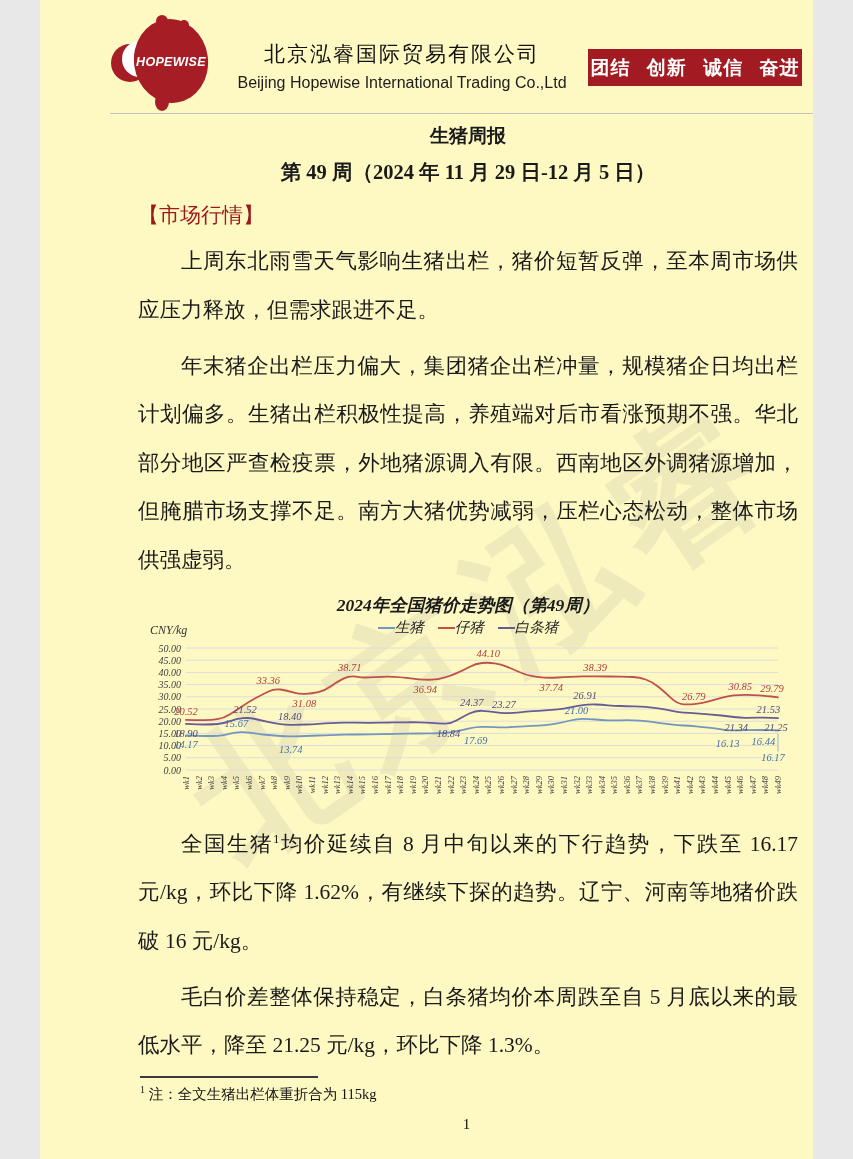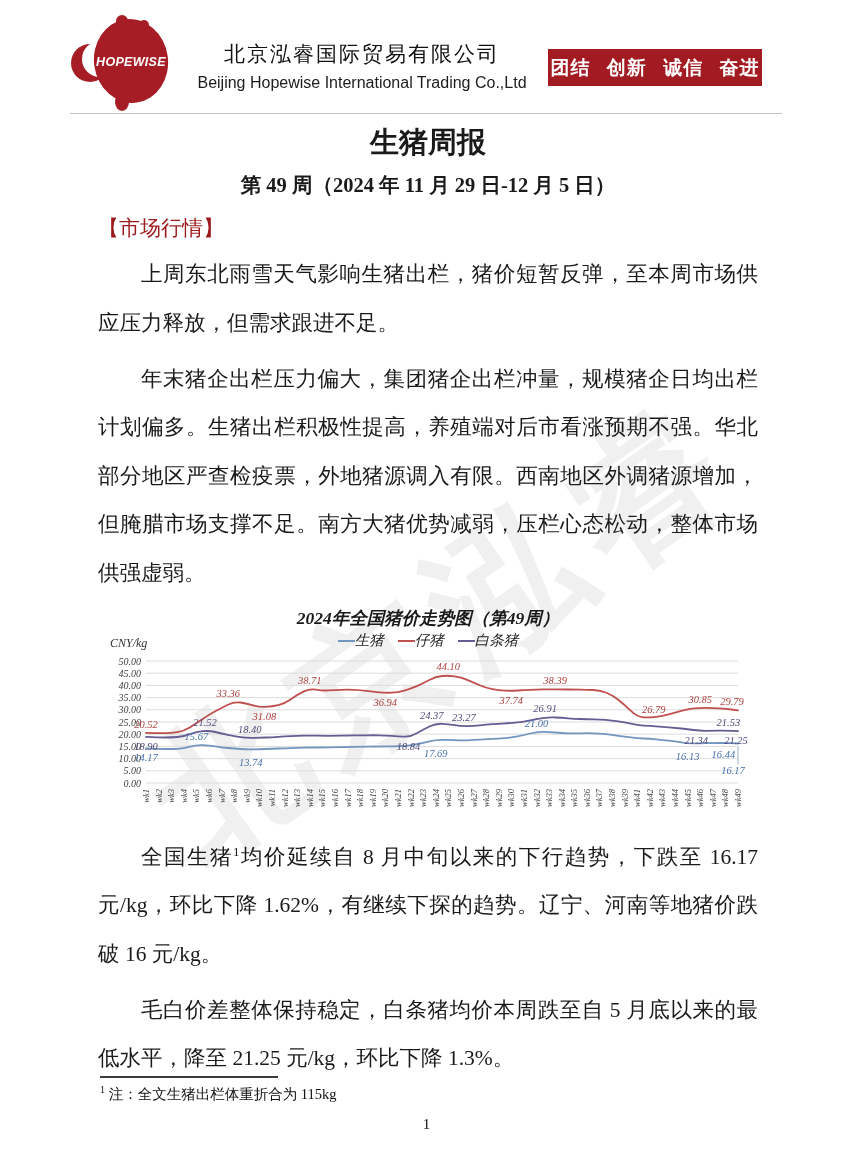--- a/index.html
+++ b/index.html
@@ -1,34 +1,34 @@
 <!DOCTYPE html>
 <html><head>
 <meta charset="utf-8">
 <style>
   html,body{margin:0;padding:0;background:#e8e8e8;}
-  .page{position:relative;width:853px;height:1159px;background:#ffffff;margin:0 auto;
+  .page{position:relative;width:773px;height:1159px;background:#fef9c3;margin:0 auto;
         font-family:"Liberation Serif","DejaVu Serif",serif;color:#1a1a1a;overflow:hidden;}
   
   .hdr-logo{position:absolute;left:70px;top:12px;width:102px;height:100px;}
   .hdr-company{position:absolute;left:178px;top:40px;width:368px;text-align:center;}
   .hdr-company .cn{font-size:21px;letter-spacing:2px;color:#111;}
   .hdr-company .en{font-family:"Liberation Sans","DejaVu Sans",sans-serif;font-size:16px;color:#1c1c1c;margin-top:6px;}
   .hdr-banner{position:absolute;left:548px;top:49px;width:214px;height:37px;background:#a31b22;
               color:#fff;display:flex;align-items:center;justify-content:center;
               font-family:"Liberation Sans","DejaVu Sans",sans-serif;font-weight:bold;font-size:19px;
               word-spacing:10px;letter-spacing:1px;}
   .hdr-rule{position:absolute;left:70px;top:113px;width:712px;height:1px;background:#c3c3c3;}
   
   .watermark{position:absolute;left:110px;top:530px;font-size:150px;font-weight:bold;
              color:rgba(130,130,130,0.12);white-space:nowrap;transform:rotate(-35deg);
              transform-origin:center;letter-spacing:18px;pointer-events:none;z-index:0;}
   
   .content{position:absolute;left:98px;top:124px;width:660px;z-index:1;}
-  .doc-title{font-size:29px;font-weight:bold;text-align:center;line-height:1.3;margin:0 0 10px 0;}
+  .doc-title{font-size:19px;font-weight:bold;text-align:center;line-height:1.3;margin:0 0 10px 0;}
   .doc-subtitle{font-size:20.5px;font-weight:bold;text-align:center;line-height:1.3;margin:0 0 16px 0;}
   .section-heading{font-size:21px;font-weight:normal;color:#9c1a1c;margin:0 0 8px 0;}
   .para{font-size:21.5px;line-height:2.25;text-align:justify;text-indent:2em;margin:0 0 8px 0;}
   .para sup{font-size:13px;}
   
   .chart-block{position:relative;margin-top:2px;font-style:italic;}
   .chart-title{font-size:17.5px;font-weight:bold;text-align:center;height:26px;line-height:26px;}
   .chart-legend{display:flex;justify-content:center;gap:14px;height:20px;align-items:center;
                 font-size:14.5px;color:#222;}
   .legend-item{display:flex;align-items:center;}

